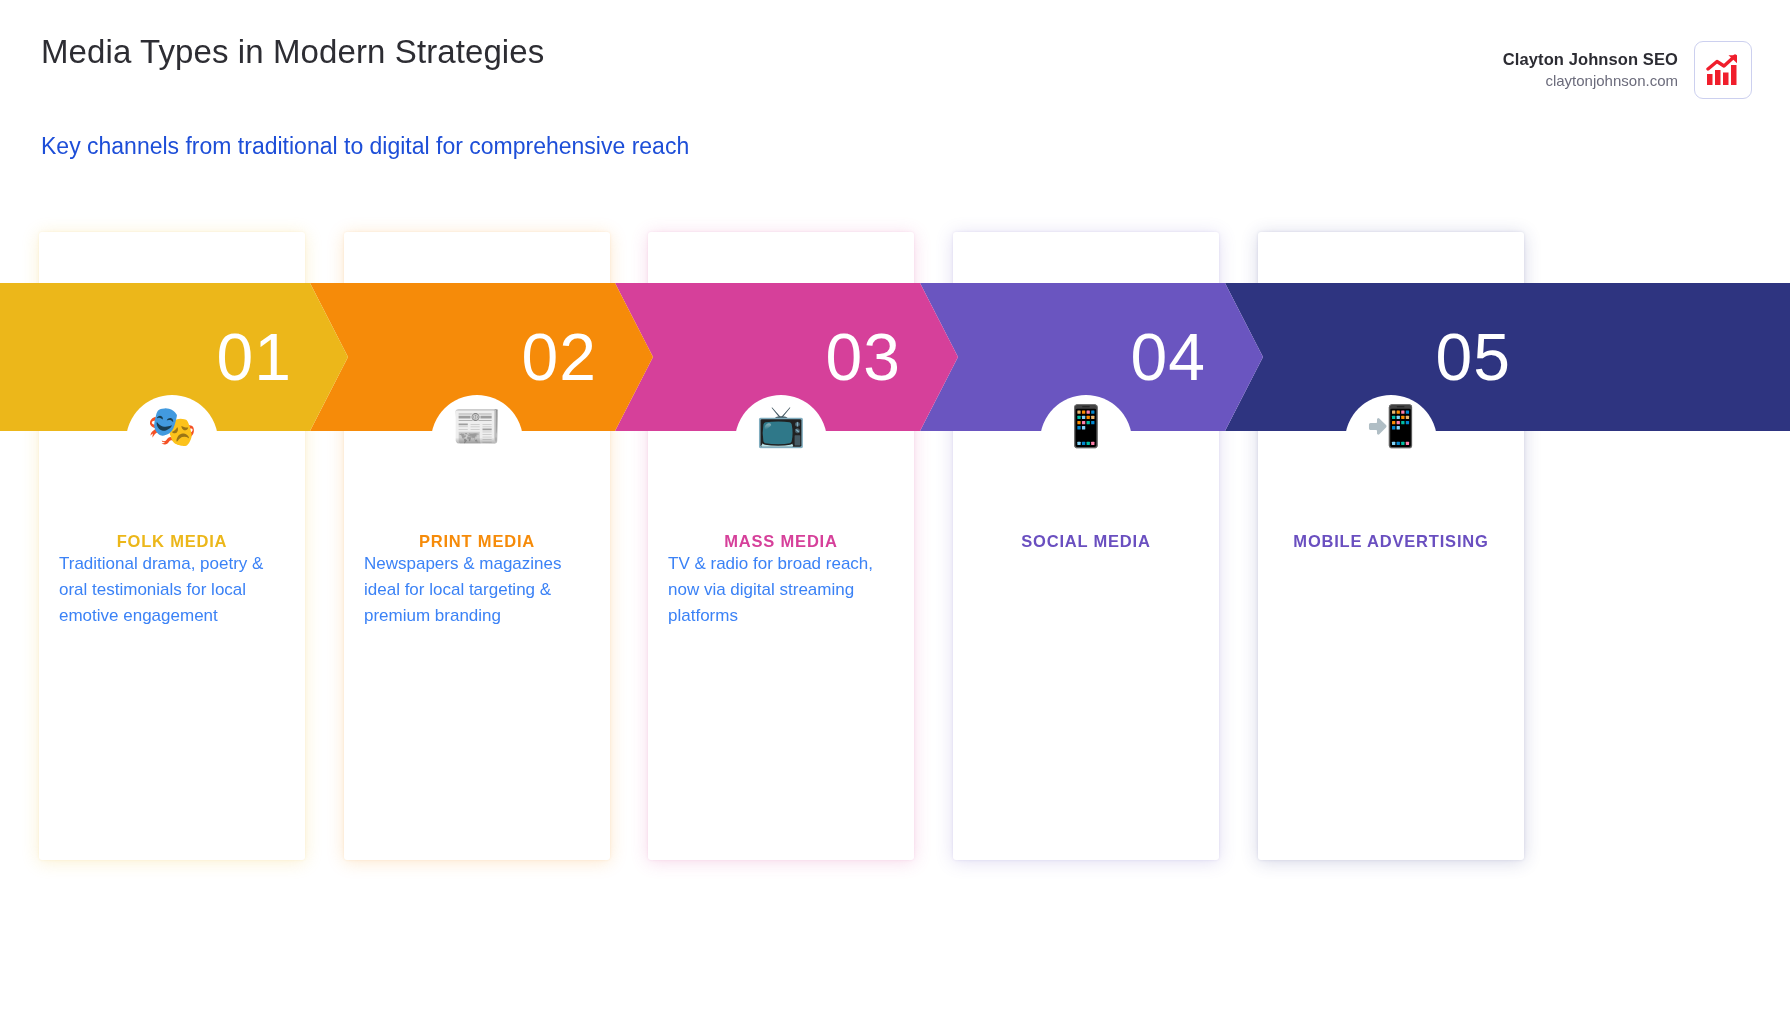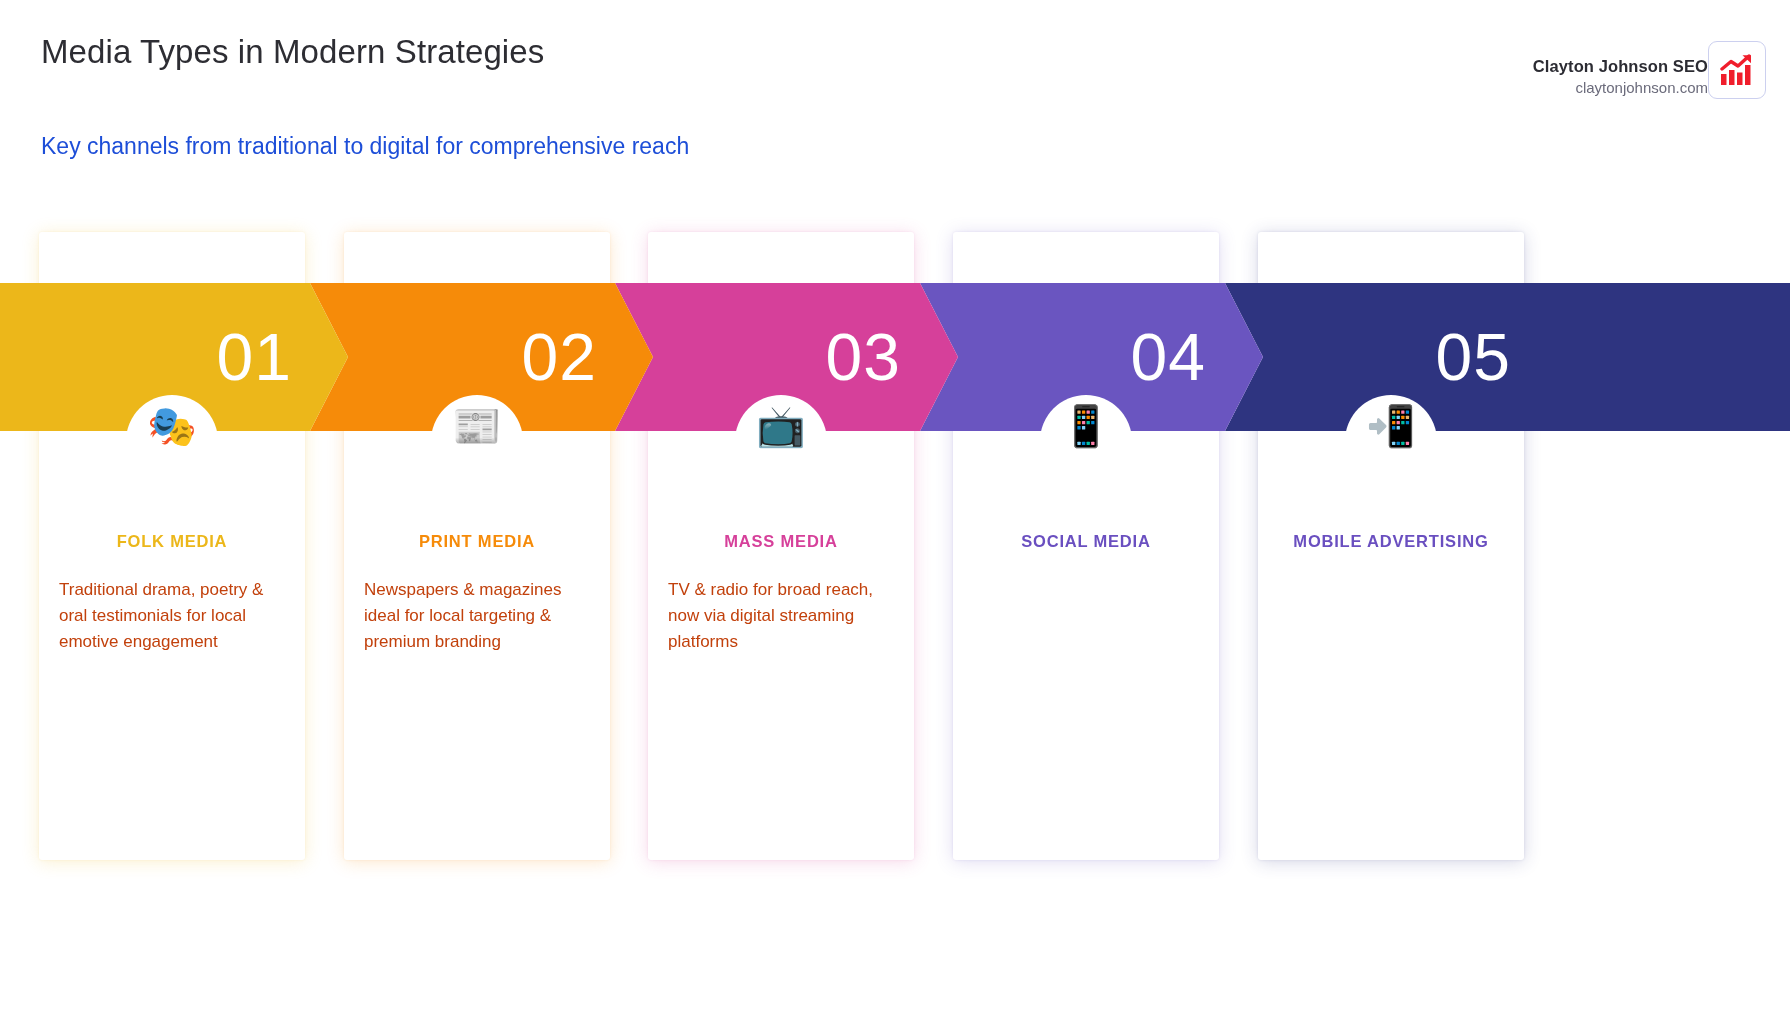--- a/index.html
+++ b/index.html
@@ -33,23 +33,24 @@
     left: 41px; top: 133px;
     font-size: 23px;
     line-height: 26px;
     color: #1d4ed8;
     font-weight: 400;
   }
 
   
   #brand {
     position: absolute;
-    right: 24px; top: 41px;
+    right: 38px; top: 41px;
     display: flex;
-    align-items: flex-end;
+    align-items: center;
+    gap: 16px;
   }
   #brand-text { text-align: right; }
   #brand-name {
     font-size: 16.5px;
     font-weight: bold;
     color: #2c2c33;
     line-height: 22px;
     letter-spacing: 0.1px;
   }
   #brand-url {
@@ -90,26 +91,25 @@
     top: 172px;
     text-align: center;
     font-size: 40px;
     line-height: 44px;
     z-index: 6;
   }
   .card-title {
     font-size: 16.5px;
     font-weight: bold;
     letter-spacing: 0.8px;
-    margin-bottom: 26px;
   }
   .card-desc {
     font-size: 17px;
     line-height: 26px;
-    color: #c2410c;
+    color: #3b82f6;
     text-align: left;
     font-weight: 400;
   }
 
   
   #band-strip {
     position: absolute;
     left: 0; top: 283px;
     width: 1790px; height: 148px;
     z-index: 4;

